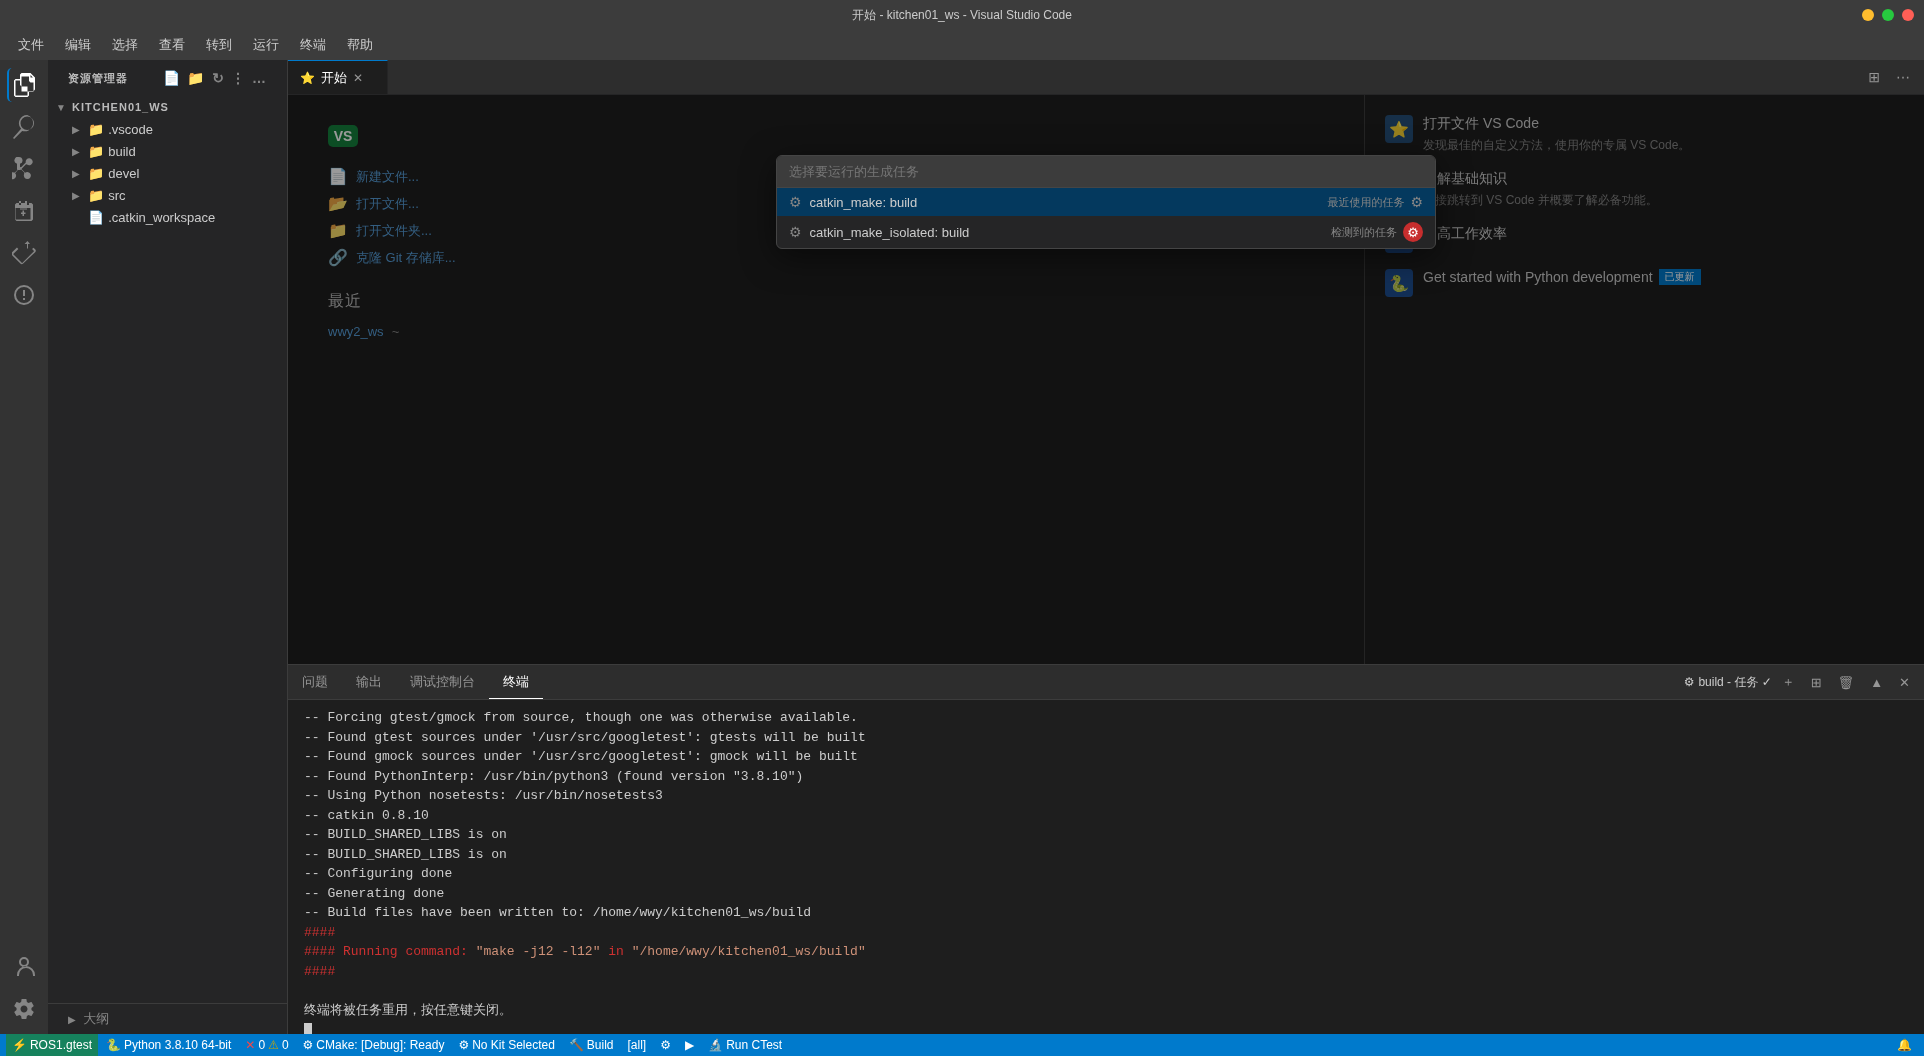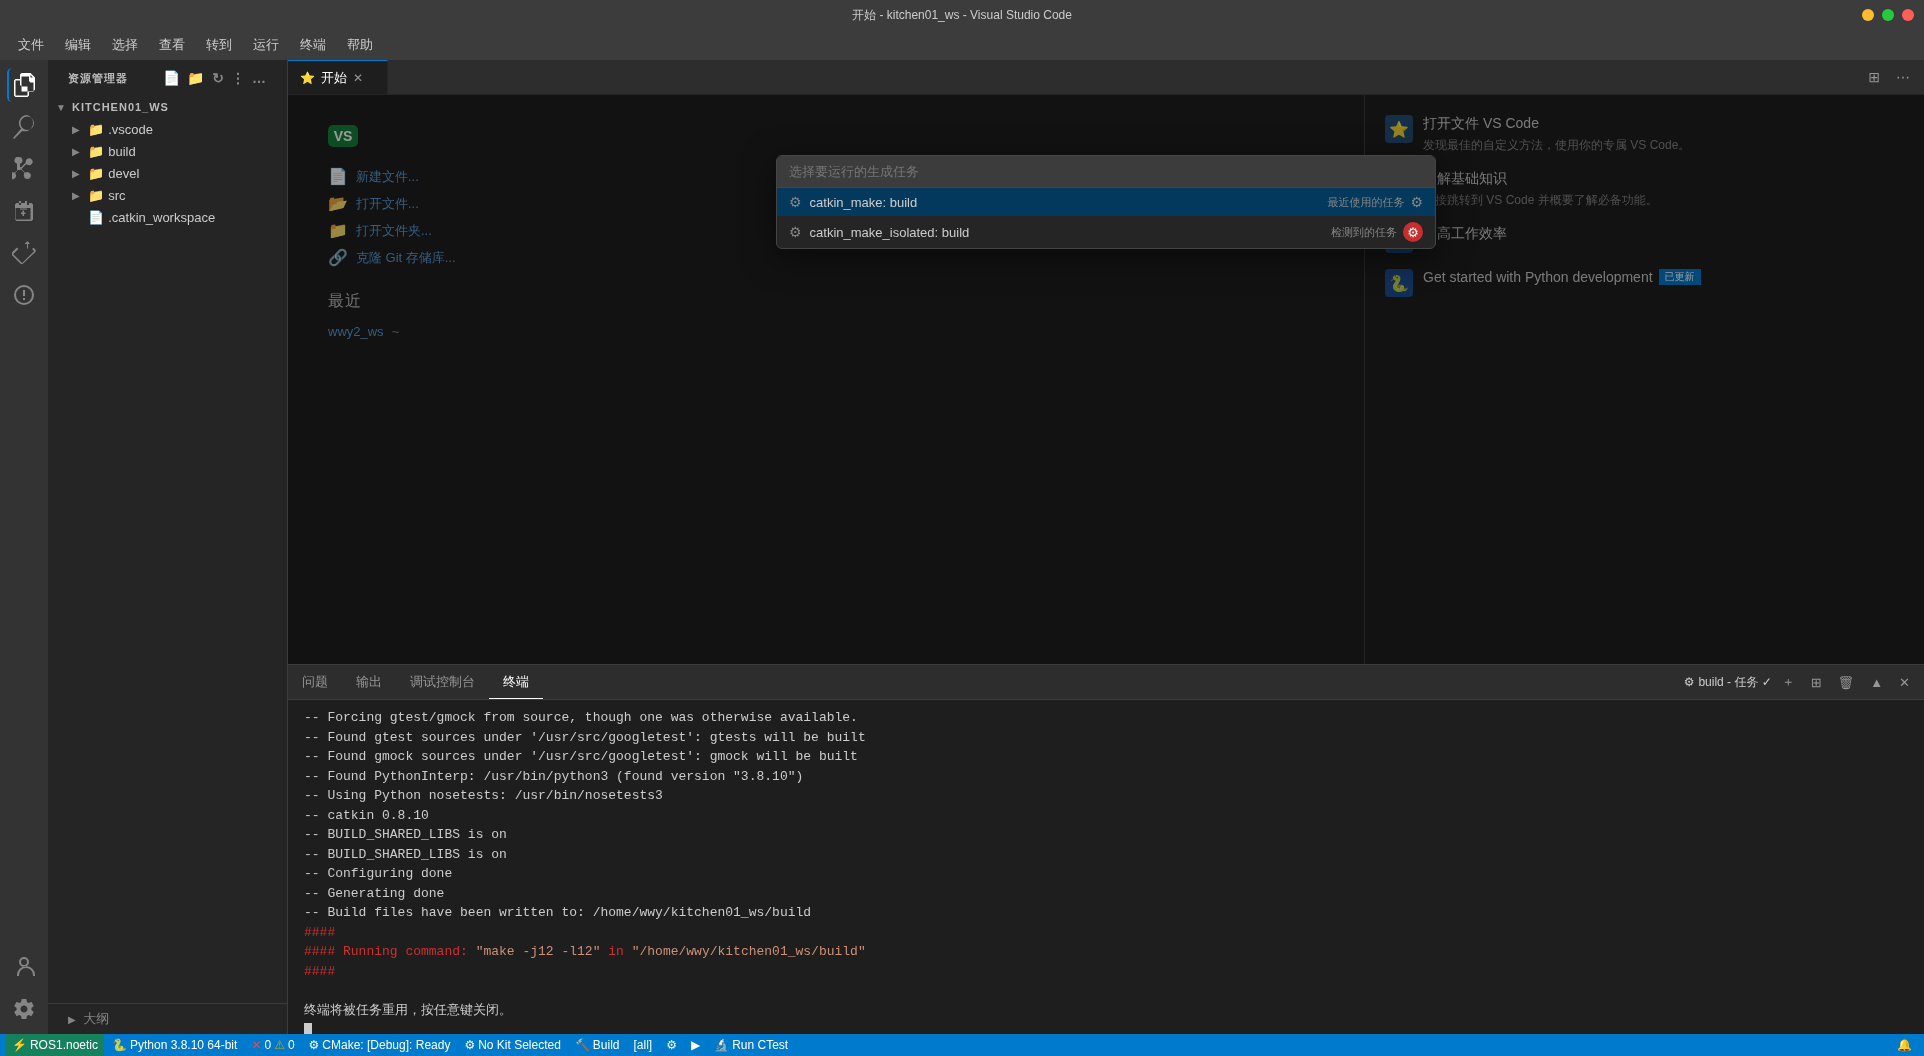--- a/index.html
+++ b/index.html
@@ -801,21 +801,21 @@
         </div>
       </div>
     </div>
 
   </div>
 </div>
 
 <div class="status-bar">
   <div class="status-item status-green" style="background:#16825d;">
     <span>⚡</span>
-    <span>ROS1.noetic</span>
+    <span>ROS1.gtest</span>
   </div>
   <div class="status-item">
     <span>🐍</span>
     <span>Python 3.8.10 64-bit</span>
   </div>
   <div class="status-item">
     <span style="color:#f44747;">✕</span>
     <span>0</span>
     <span style="color:#cca700;">⚠</span>
     <span>0</span>

